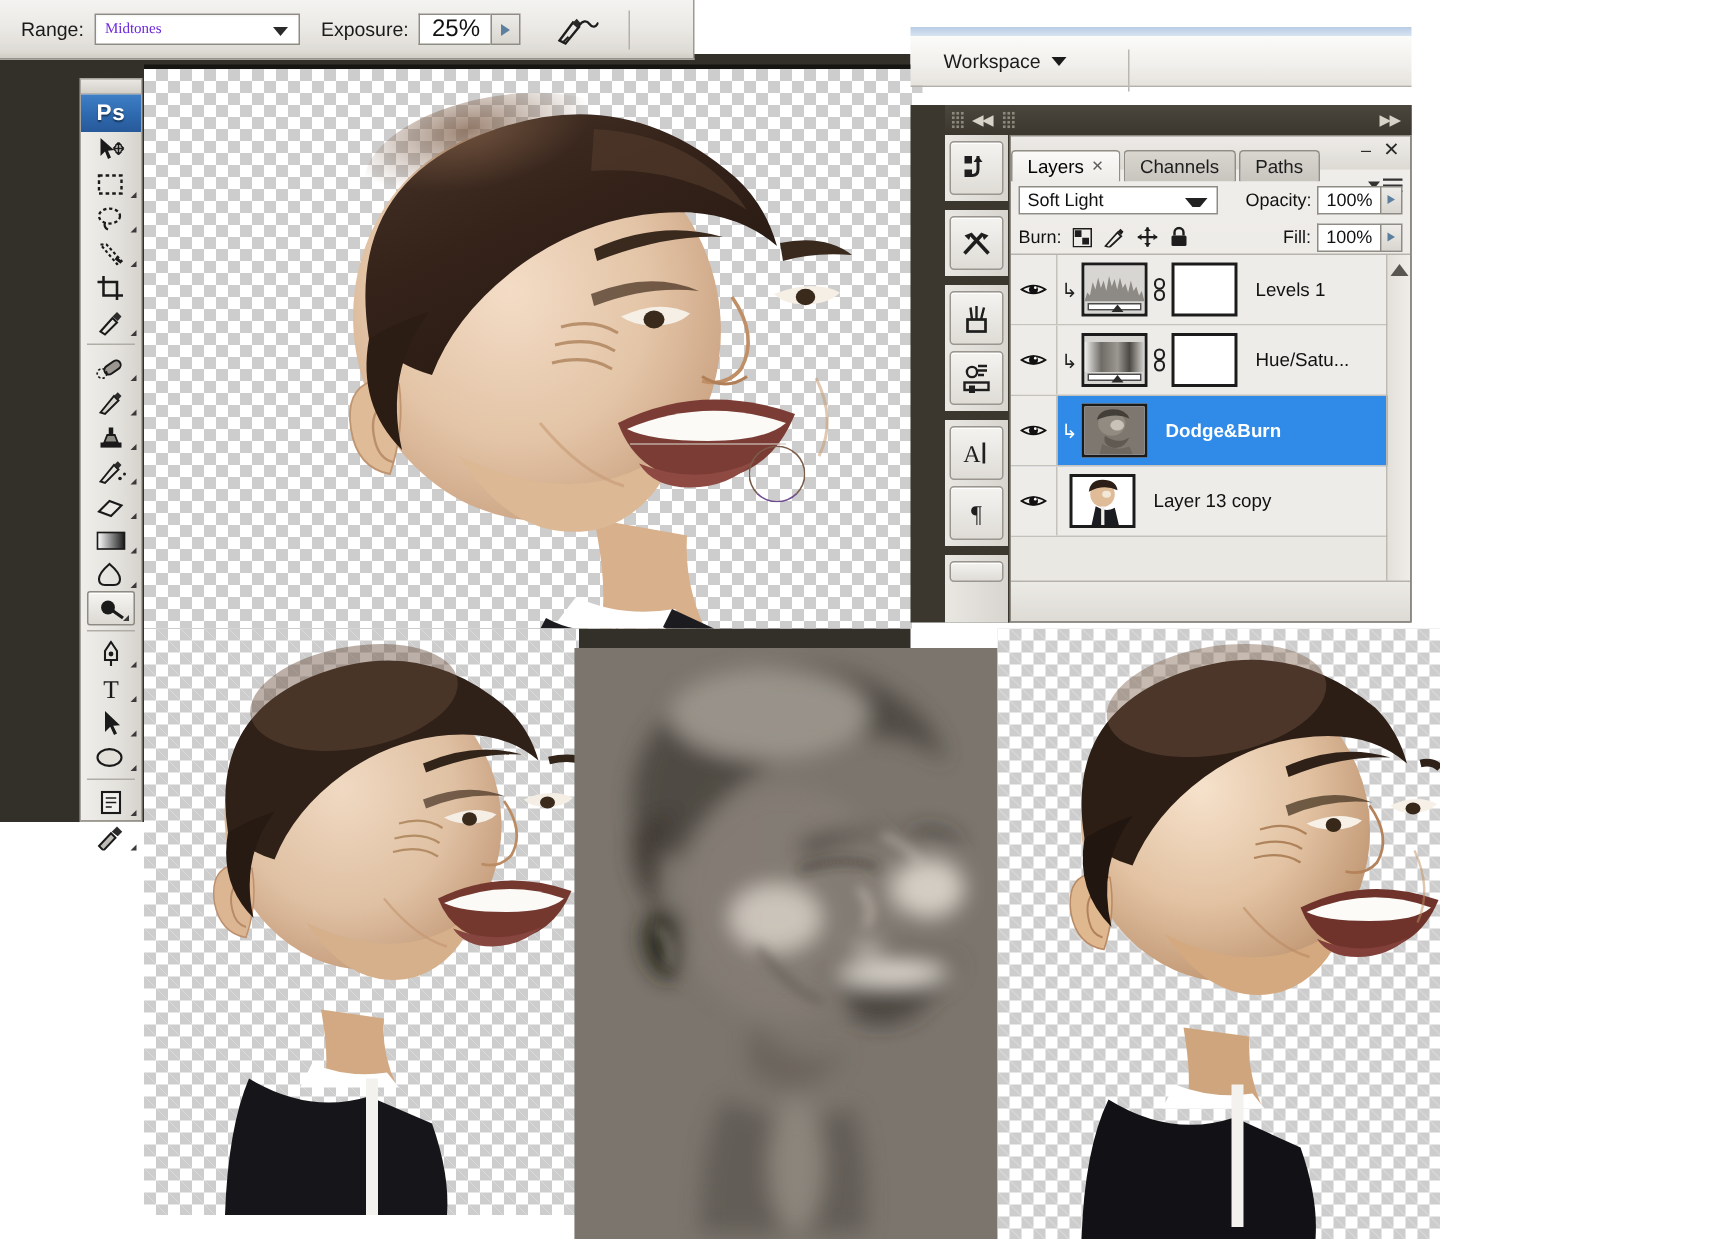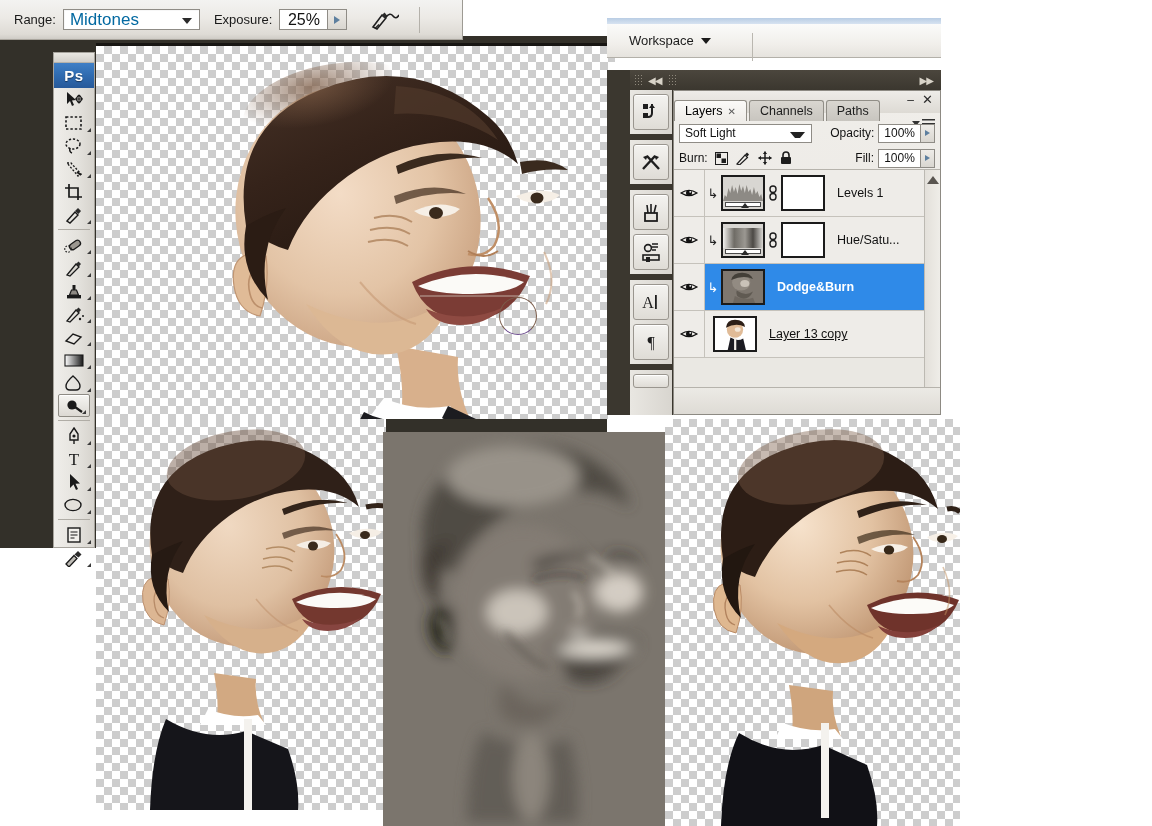--- a/index.html
+++ b/index.html
@@ -43,21 +43,21 @@
     display:flex;align-items:center;
     box-sizing:border-box;
   }
   .opt-label{font-size:13px;color:#1a1a1a;margin-left:14px;white-space:nowrap;}
   .combo{
     position:relative;margin-left:7px;width:137px;height:21px;
     background:#ffffff;border:1px solid #8f8c86;
     display:flex;align-items:center;box-sizing:border-box;
     box-shadow:inset 1px 1px 0 #f7f7f7;
   }
-  .combo .cval{font-size:17px;color:#0369a1;padding-left:6px;}
+  .combo .cval{font-size:10px;color:#6d28d9;padding-left:6px;font-family:Liberation Serif, serif;}
   .combo .carr{
     position:absolute;right:7px;top:8px;width:0;height:0;
     border-left:5px solid transparent;border-right:5px solid transparent;
     border-top:6px solid #2a2a2a;
   }
   .numfield{
     margin-left:7px;width:48px;height:21px;background:#fff;border:1px solid #8f8c86;
     border-right:none;
     display:flex;align-items:center;justify-content:center;box-sizing:border-box;
   }
@@ -225,21 +225,21 @@
   .layer-row.selected{background:#2f8ae8;}
   .eye-cell{width:30px;height:100%;display:flex;align-items:center;justify-content:center;
     border-right:1px solid #c5c2bb;background:#eeece8;}
   .clip-arrow{width:16px;display:flex;align-items:center;justify-content:center;font-size:13px;color:#222;}
   .layer-row.selected .clip-arrow{color:#ffffff;}
   .thumb{width:44px;height:36px;border:2px solid #1b1b1b;box-sizing:border-box;background:#fff;overflow:hidden;position:relative;}
   .link-ico{width:16px;display:flex;align-items:center;justify-content:center;}
   .maskthumb{width:44px;height:36px;border:2px solid #1b1b1b;box-sizing:border-box;background:#ffffff;}
   .layer-name{font-size:12.5px;color:#111;margin-left:12px;}
   .layer-row.selected .layer-name{color:#ffffff;font-weight:bold;}
-  .layer-name.editing{text-decoration:underline;}
+  .layer-name.editing{}
 
   .panel-scroll{position:absolute;right:0;top:79px;width:15px;bottom:26px;
     background:linear-gradient(to right,#e3e0da,#efedE8);border-left:1px solid #bcb9b2;}
   .scroll-up{width:0;height:0;margin:6px auto 0;
     border-left:6px solid transparent;border-right:6px solid transparent;border-bottom:8px solid #595550;}
 
   .lp-footer{position:absolute;left:0;right:0;bottom:0;height:26px;
     background:linear-gradient(to bottom,#eceae5,#dedbd5);border-top:1px solid #b6b3ac;}
 
   

